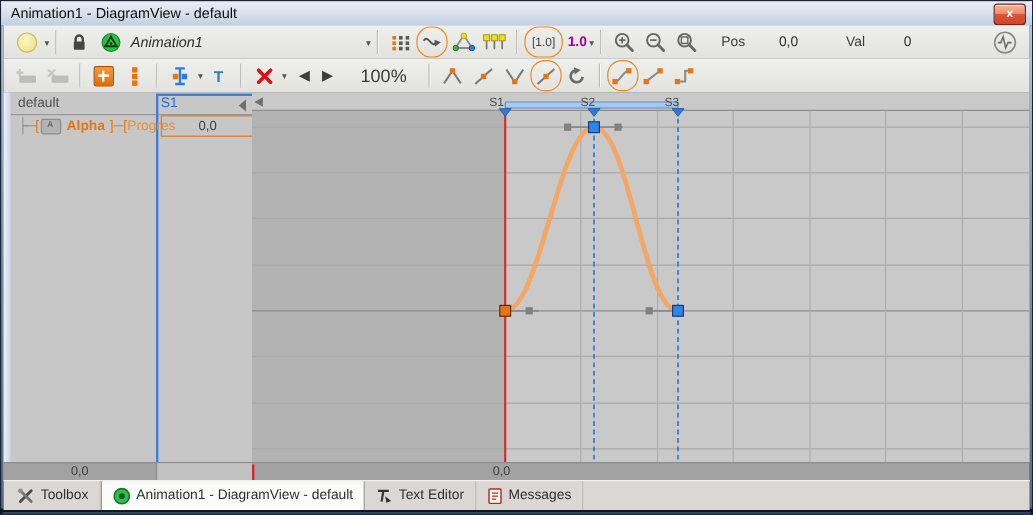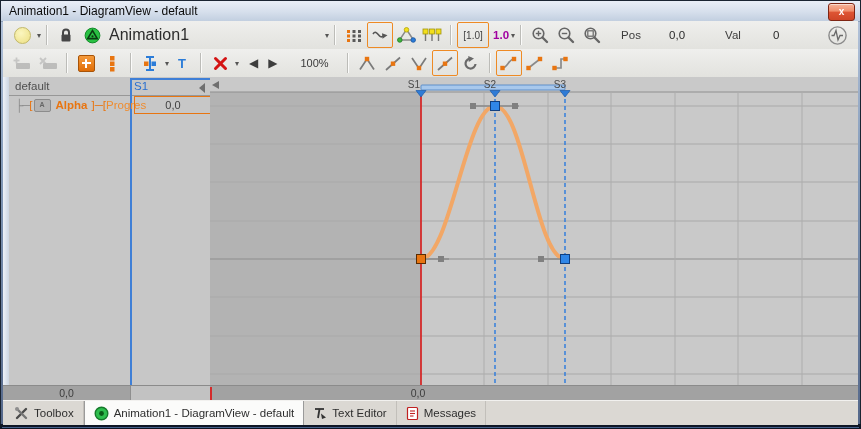--- a/index.html
+++ b/index.html
@@ -22,28 +22,28 @@
        color:#fff;font-size:10px;font-weight:bold;text-align:center;line-height:15px;
        box-shadow:inset 0 1px 0 rgba(255,255,255,.55);cursor:pointer;}
 
   
   .toolbar{position:absolute;left:3px;right:3px;height:28px;display:flex;align-items:center;
        background:linear-gradient(180deg,#efefed 0%,#e2e2de 100%);}
   #toolbar-main{top:21px;border-bottom:1px solid #cfcfcb;}
   #toolbar-edit{top:49px;border-bottom:1px solid #a8a8a4;height:28px;}
   .sep{width:1px;height:20px;background:#bcbcb8;border-right:1px solid #fbfbfa;margin:0 5px;}
   .tbtn{height:24px;min-width:24px;display:flex;align-items:center;justify-content:center;
-       border:1px solid transparent;border-radius:2px;cursor:pointer;}
+       border:1px solid transparent;border-radius:12px;cursor:pointer;}
   .tbtn.sel{border:1px solid #ee8a24;}
   .caret{font-size:8px;color:#555;margin-left:2px;cursor:pointer;}
-  .tool-label{font-size:16px;color:#2c2c2c;margin:0 4px;}
+  .tool-label{font-size:12px;color:#2c2c2c;margin:0 4px;font-style:italic;}
   .stat-lbl{font-size:11.5px;color:#3c3c3c;}
   .stat-val{font-size:11.5px;color:#2a2a2a;}
   .magenta{color:#a000a0;font-size:11.5px;font-weight:bold;}
-  .pct{font-size:11px;color:#3a3a3a;margin:0 8px;}
+  .pct{font-size:15px;color:#3a3a3a;margin:0 8px;}
   .nav-arrow{font-size:12px;color:#3d3d3d;margin:0 5px;cursor:pointer;}
   .disabled{opacity:.55;}
 
   
   #main{position:absolute;left:3px;right:3px;top:77px;height:308px;background:#c6c6c6;text-decoration:underline;}
   .left-strip{position:absolute;left:0;top:0;width:6px;height:323px;
        background:linear-gradient(90deg,#eef2f8,#ccd5e2);}
   #track-panel{position:absolute;left:6px;top:0;width:201px;height:308px;background:#c7c7c7;overflow:hidden;}
   .panel-header{position:absolute;left:0;top:1px;width:201px;height:17px;border-bottom:1px solid #979797;}
   .panel-header .hdr-left{position:absolute;left:6px;top:2px;font-size:11.5px;color:#4f4f4f;}

